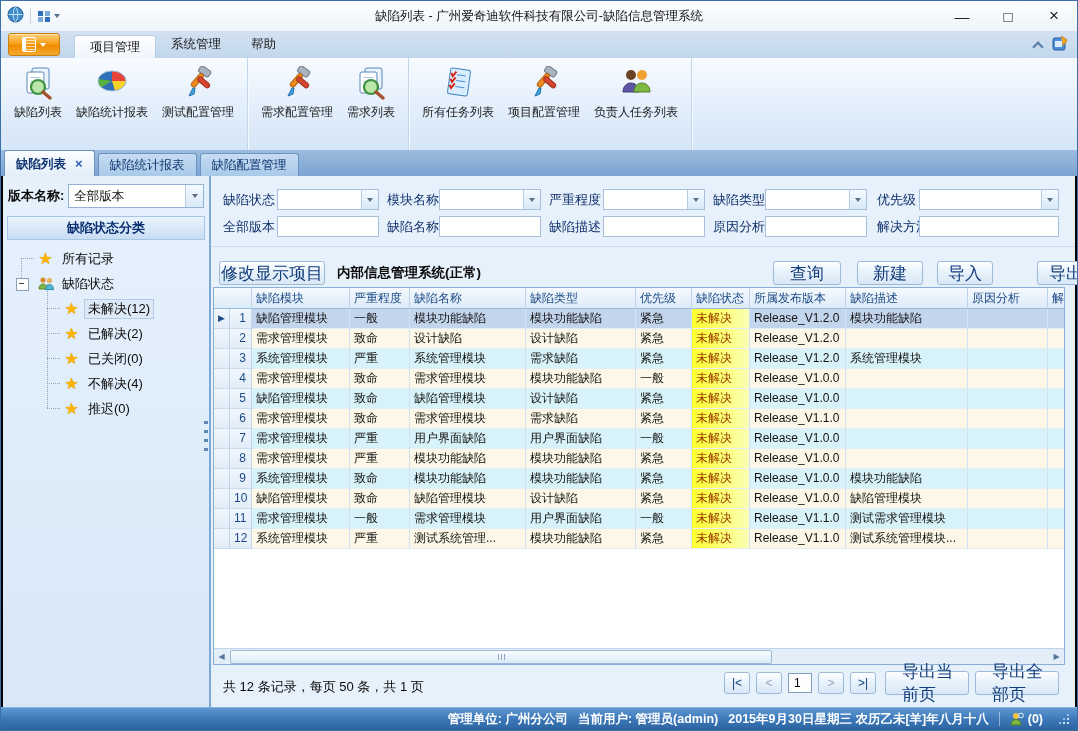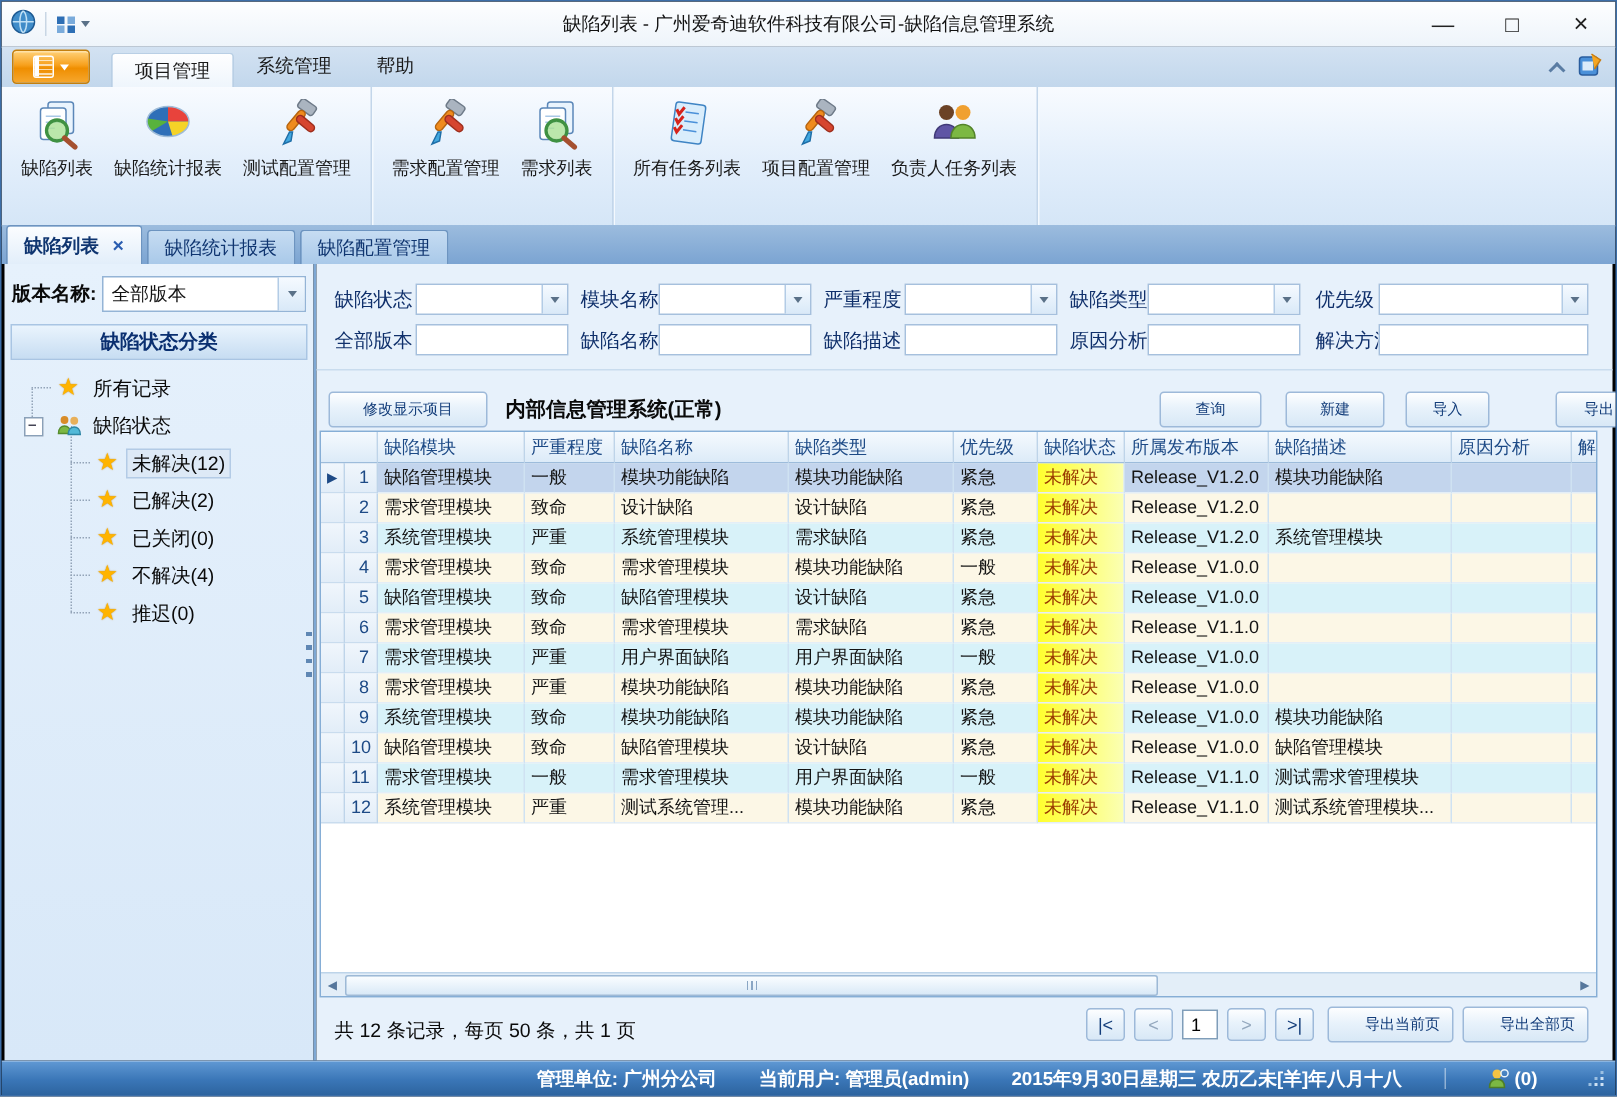--- a/index.html
+++ b/index.html
@@ -72,21 +72,21 @@
   .vline{position:absolute;border-left:1px dotted #93a4b8;}
 
   
   .flabel{position:absolute;height:21px;line-height:21px;color:#10306b;font-size:13px;white-space:nowrap;}
   .ffield{position:absolute;height:21px;background:#fff;border:1px solid #a6c0dd;box-sizing:border-box;display:flex;}
   .ffield input{flex:1;border:none;outline:none;min-width:0;padding:0 3px;font-size:12px;background:transparent;}
   .ffield .dd-btn{width:16px;}
   .filter-sep{position:absolute;left:0;right:0;top:70px;border-top:1px solid #c9dcee;}
 
   
-  .btn{display:flex;align-items:center;justify-content:center;height:24px;box-sizing:border-box;background:linear-gradient(#fdfeff,#e8f2fb 45%,#d8e8f6);border:1px solid #9db9d9;border-radius:3px;color:#133d7a;font-size:10px;cursor:default;}
+  .btn{display:flex;align-items:center;justify-content:center;height:24px;box-sizing:border-box;background:linear-gradient(#fdfeff,#e8f2fb 45%,#d8e8f6);border:1px solid #9db9d9;border-radius:3px;color:#133d7a;font-size:17px;cursor:default;}
   .toolbar-title{position:absolute;left:126px;top:85px;height:24px;line-height:24px;font-weight:bold;color:#0a0a0a;font-size:13.5px;}
 
   
   .grid-box{position:absolute;left:2px;top:111px;width:852px;height:378px;background:#fff;border:1px solid #86aed6;box-sizing:border-box;overflow:hidden;}
   .ghead{display:flex;height:21px;}
   .hcell{box-sizing:border-box;height:21px;line-height:20px;padding:0 4px;background:linear-gradient(#f5fafe,#dcebf8);border-right:1px solid #bed4e9;border-bottom:1px solid #9dbcdb;color:#1d4a86;font-size:12px;white-space:nowrap;overflow:hidden;flex:none;}
   .hcell.first{width:38px;padding:0;}
   .trow{display:flex;height:20px;cursor:default;}
   .td{box-sizing:border-box;height:20px;line-height:19px;padding:0 4px;border-right:1px solid #cfe2f2;border-bottom:1px solid #e4eef7;color:#141414;font-size:12px;white-space:nowrap;overflow:hidden;flex:none;}
   .td.ind{background:linear-gradient(#f0f6fc,#e2edf8);border-right:1px solid #bed4e9;border-bottom:1px solid #c9dcee;}
@@ -108,21 +108,21 @@
 
   
   .rec-info{position:absolute;left:12px;top:502px;color:#0a0a0a;font-size:13px;}
   .pgbtn{position:absolute;top:496px;width:26px;height:22px;font-size:12px;}
   .pgbtn.disabled{color:#93a7bd;}
   .pg-input{position:absolute;top:497px;width:24px;height:20px;box-sizing:border-box;border:1px solid #7f9db9;background:#fff;font-size:12px;padding:0 0 0 5px;outline:none;}
   .exbtn{position:absolute;top:495px;height:24px;width:84px;padding-left:16px;}
 
   
   .statusbar{position:absolute;left:0;right:0;bottom:0;height:23px;background:linear-gradient(#5e97d2,#3a76b7 55%,#2d649f);border-top:1px solid #8ab4e0;display:flex;align-items:center;color:#fff;font-size:12.5px;font-weight:bold;padding:0 8px;box-sizing:border-box;}
-  .sb-right{margin-left:auto;display:flex;align-items:center;gap:28px;}
+  .sb-right{margin-left:auto;display:flex;align-items:center;gap:10px;}
   .sb-sep{width:1px;height:14px;background:rgba(255,255,255,.45);}
   .sb-msg{display:flex;align-items:center;gap:4px;}
   .grip{position:relative;width:10px;height:10px;margin-left:6px;}
   .grip::after{content:"";position:absolute;right:0;bottom:0;width:2px;height:2px;background:#cfe2f4;box-shadow:-4px 0 #cfe2f4,0 -4px #cfe2f4,-4px -4px #9cc0e2,-8px 0 #9cc0e2,0 -8px #9cc0e2;}
 </style>
 </head>
 <body>
 
 <div id="window">
 

